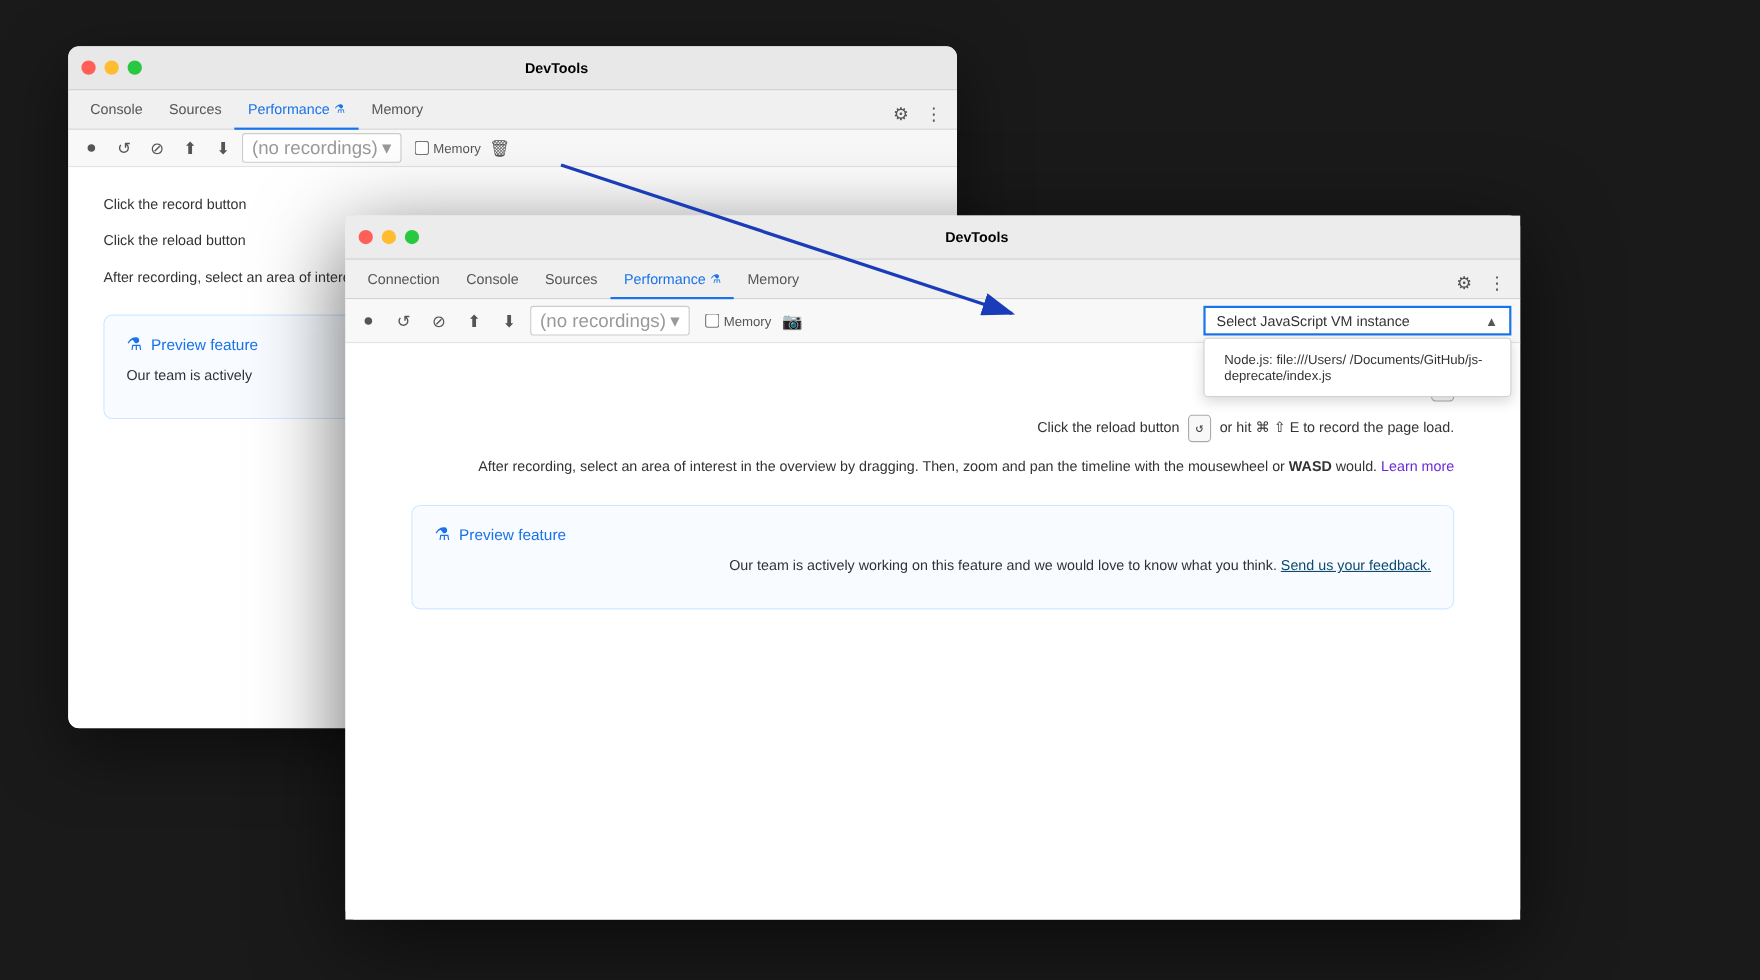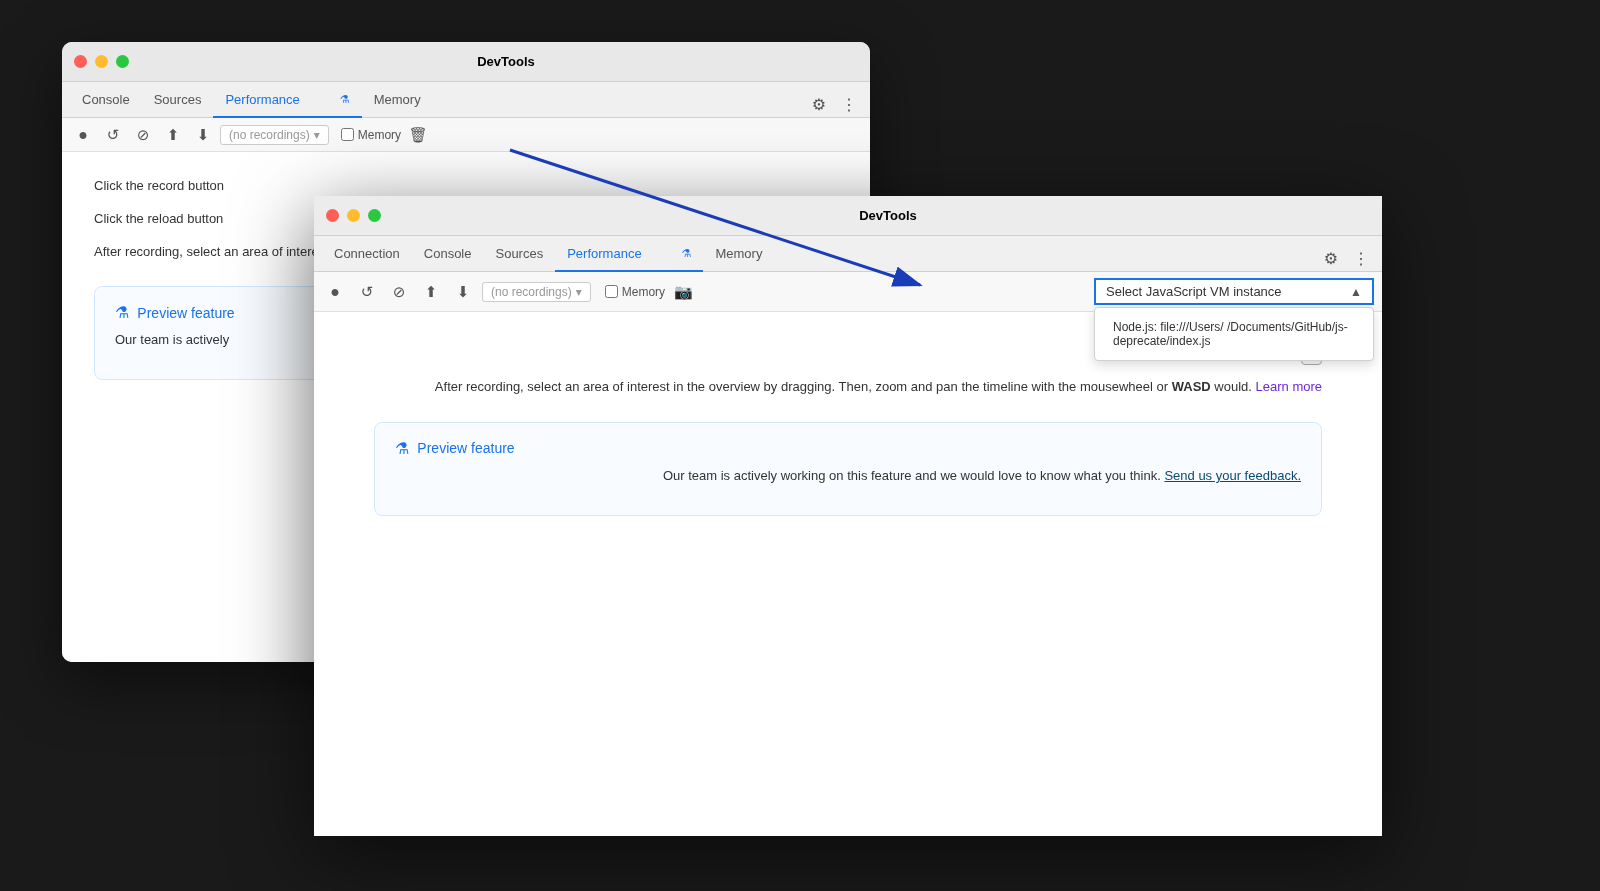--- a/index.html
+++ b/index.html
@@ -83,21 +83,20 @@
       color: #555;
       cursor: pointer;
       border-bottom: 2px solid transparent;
       margin-bottom: -1px;
     }
 
     .devtools-tab.active {
       color: #1a73e8;
       border-bottom: 2px solid #1a73e8;
       font-weight: 500;
-      gap: 36px;
     }
 
     .tab-icon {
       margin-left: 4px;
       font-size: 11px;
     }
 
     .devtools-toolbar {
       display: flex;
       align-items: center;
@@ -122,21 +121,21 @@
       font-size: 15px;
     }
 
     .recordings-dropdown {
       display: flex;
       align-items: center;
       background: white;
       border: 1px solid #ccc;
       border-radius: 3px;
       padding: 2px 8px;
-      font-size: 12px;
+      font-size: 17px;
       color: #999;
       cursor: pointer;
       gap: 4px;
     }
 
     .memory-checkbox {
       display: flex;
       align-items: center;
       gap: 4px;
       font-size: 12px;
@@ -451,20 +450,25 @@
     </div>
   </div>
 
   <div class="front-content">
     <p class="content-text">
       Click the re<span style="display:inline-flex; align-items:center; gap:6px; margin-left:4px;">
           <span class="reload-key">↺</span>
         </span>
     </p>
 
+    <p class="content-text">
+      <span>Click the reload button</span>
+      <span class="reload-key" style="margin: 0 4px;">↺</span>
+      <span>or hit ⌘ ⇧ E to record the page load.</span>
+    </p>
 
     <p class="content-text" style="margin-bottom: 24px;">
       <span>After recording, select an area of interest in the overview by dragging. Then, zoom and pan the timeline with the mousewheel or </span><strong>WASD</strong><span> would.</span>
       <a href="#" class="learn-more">Learn more</a>
     </p>
 
     <div class="preview-feature-box">
       <div class="preview-feature-title">
         <span class="preview-icon">⚗</span>
         <span>Preview feature</span>

